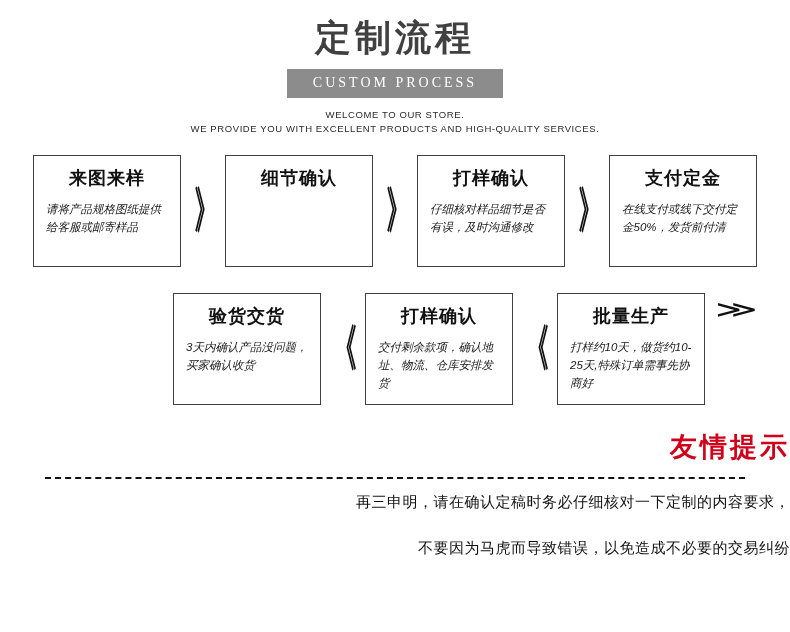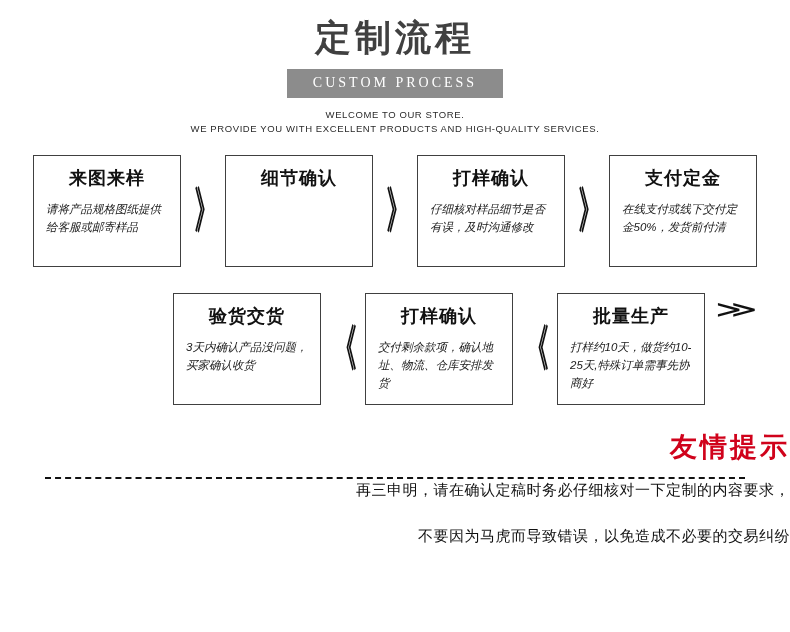--- a/index.html
+++ b/index.html
@@ -136,21 +136,21 @@
     letter-spacing: 3px;
   }
   .divider {
     margin: 12px auto 0 auto;
     width: 700px;
     border-top: 2px dashed #111111;
   }
   .notice-line {
     font-size: 15px;
     color: #111111;
-    margin-top: 2px;
+    margin-top: 14px;
     letter-spacing: 0.5px;
   }
   .notice-line.second { margin-top: 27px; }
 </style>
 </head>
 <body>
 
 <div class="page">
 
   <div class="header">

